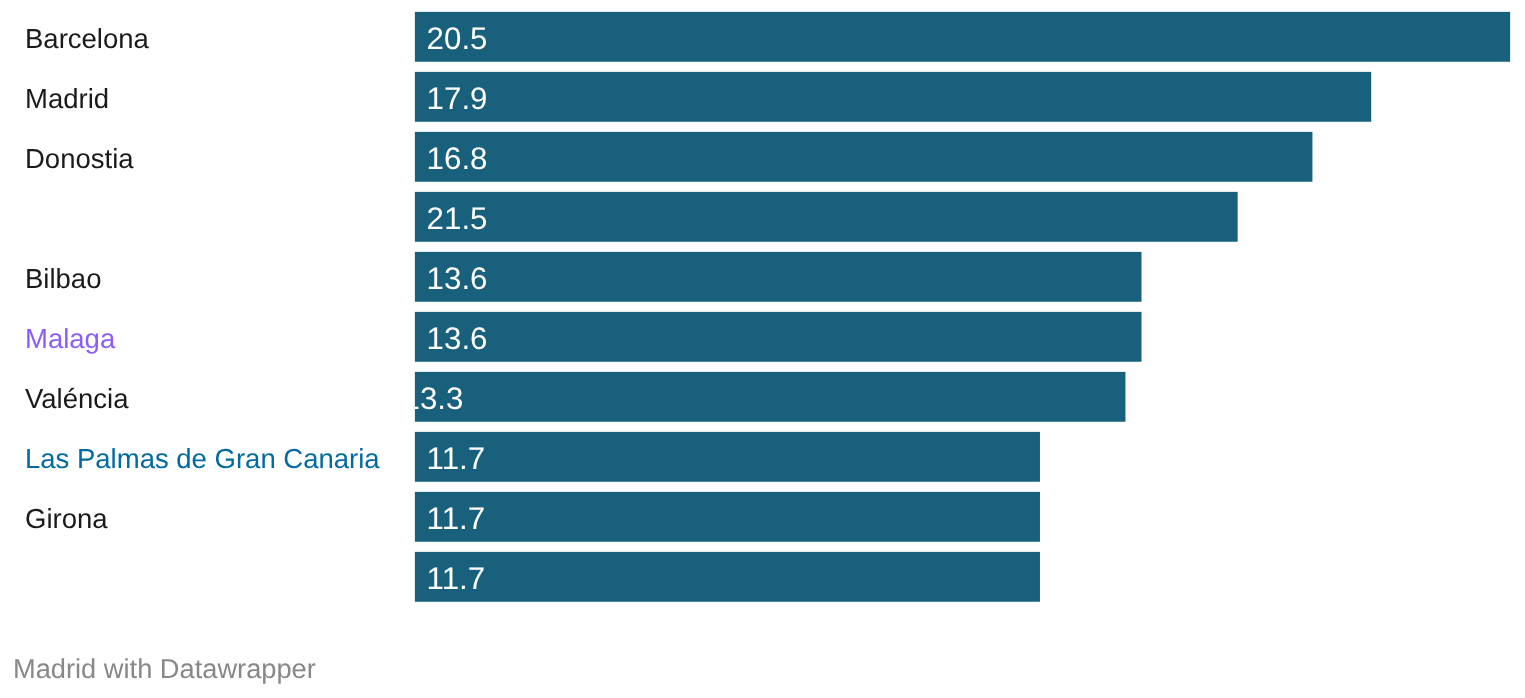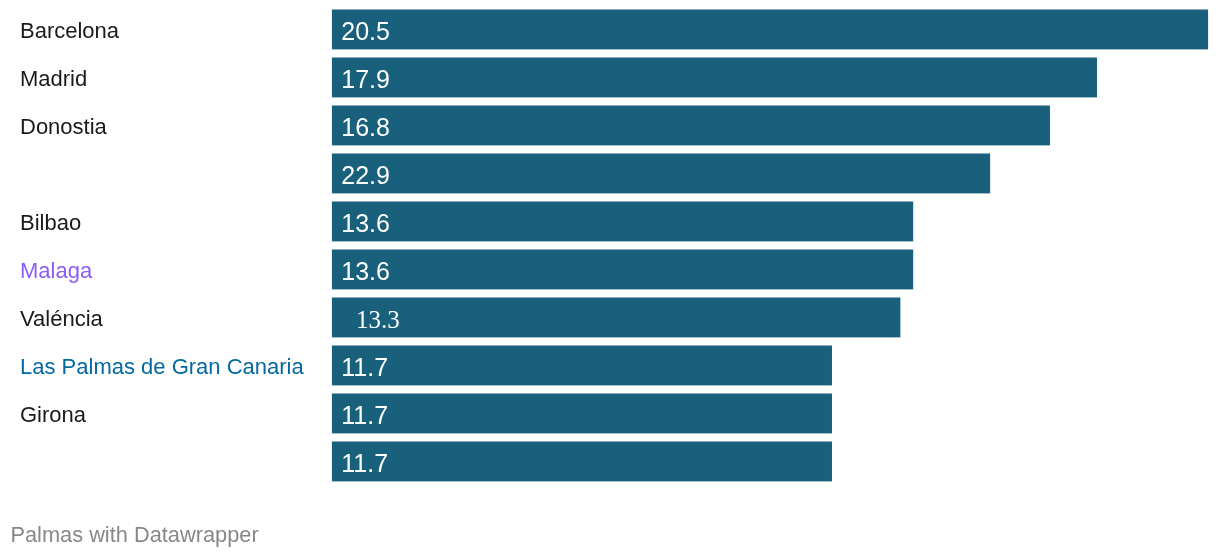--- a/index.html
+++ b/index.html
@@ -98,41 +98,41 @@
       </div>
       <div class="bar-row" style="top: 57.5px;">
         <div class="row-label" style="color: rgb(26, 26, 26);">Madrid</div>
         <div class="bar-value" style="left: 341.3px; color: rgb(255, 255, 255);">17.9</div>
       </div>
       <div class="bar-row" style="top: 105.5px;">
         <div class="row-label" style="color: rgb(26, 26, 26);">Donostia</div>
         <div class="bar-value" style="left: 341.3px; color: rgb(255, 255, 255);">16.8</div>
       </div>
       <div class="bar-row" style="top: 153.5px;">
-        <div class="bar-value" style="left: 341.3px; color: rgb(255, 255, 255);">22.9</div>
+        <div class="bar-value" style="left: 341.3px; color: rgb(255, 255, 255);">21.5</div>
       </div>
       <div class="bar-row" style="top: 201.5px;">
         <div class="row-label" style="color: rgb(26, 26, 26);">Bilbao</div>
         <div class="bar-value" style="left: 341.3px; color: rgb(255, 255, 255);">13.6</div>
       </div>
       <div class="bar-row" style="top: 249.5px;">
         <div class="row-label" style="color: #8b5cf6;">Malaga</div>
         <div class="bar-value" style="left: 341.3px; color: rgb(255, 255, 255);">13.6</div>
       </div>
       <div class="bar-row" style="top: 297.5px; border-radius: 12px;">
         <div class="row-label" style="color: rgb(26, 26, 26);">Valéncia</div>
-        <div class="bar-value" style="left: 356px; color: rgb(255, 255, 255); font-family: Liberation Serif, serif;">13.3</div>
+        <div class="bar-value" style="left: 322px; color: rgb(255, 255, 255);">13.3</div>
       </div>
       <div class="bar-row" style="top: 345.5px;">
         <div class="row-label" style="color: #0369a1;">Las Palmas de Gran Canaria</div>
         <div class="bar-value" style="left: 341.3px; color: rgb(255, 255, 255);">11.7</div>
       </div>
       <div class="bar-row" style="top: 393.5px;">
         <div class="row-label" style="color: rgb(26, 26, 26); text-align: center;">Girona</div>
         <div class="bar-value" style="left: 341.3px; color: rgb(255, 255, 255);">11.7</div>
       </div>
       <div class="bar-row" style="top: 441.5px;">
         <div class="bar-value" style="left: 341.3px; color: rgb(255, 255, 255);">11.7</div>
       </div>
     </div>
 
-  <div class="footer">Palmas with Datawrapper</div>
+  <div class="footer">Madrid with Datawrapper</div>
 </div>
 
 </body></html>

